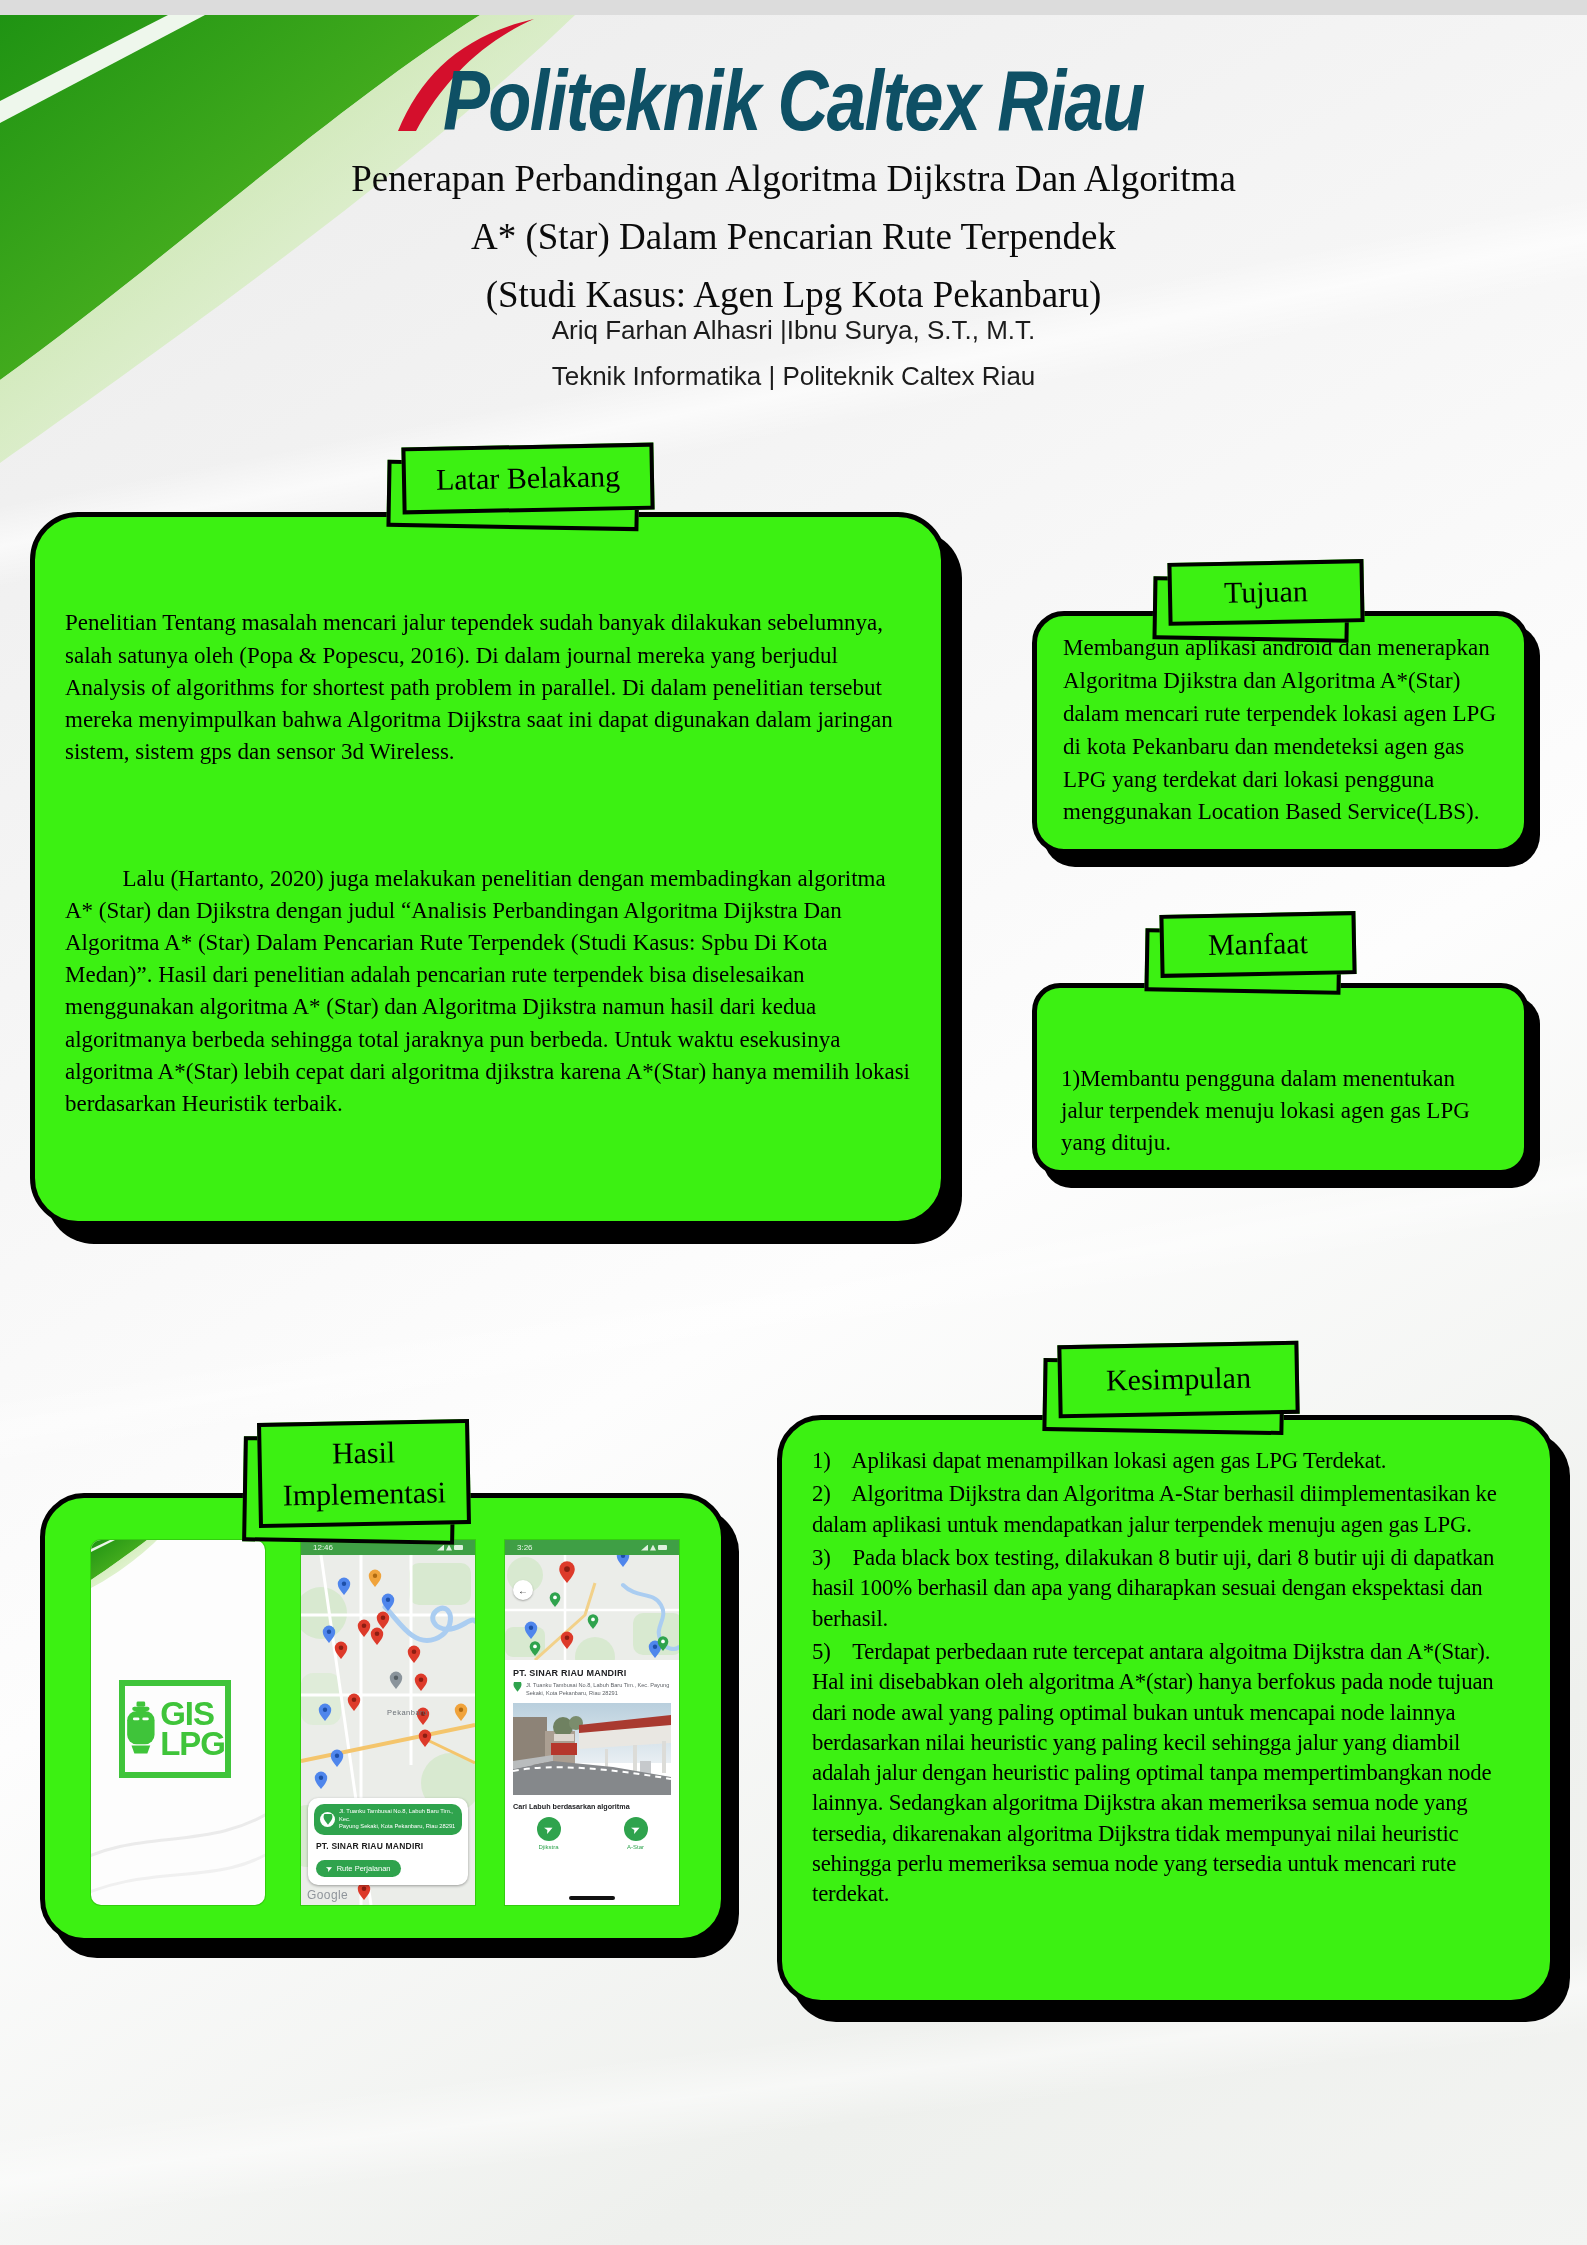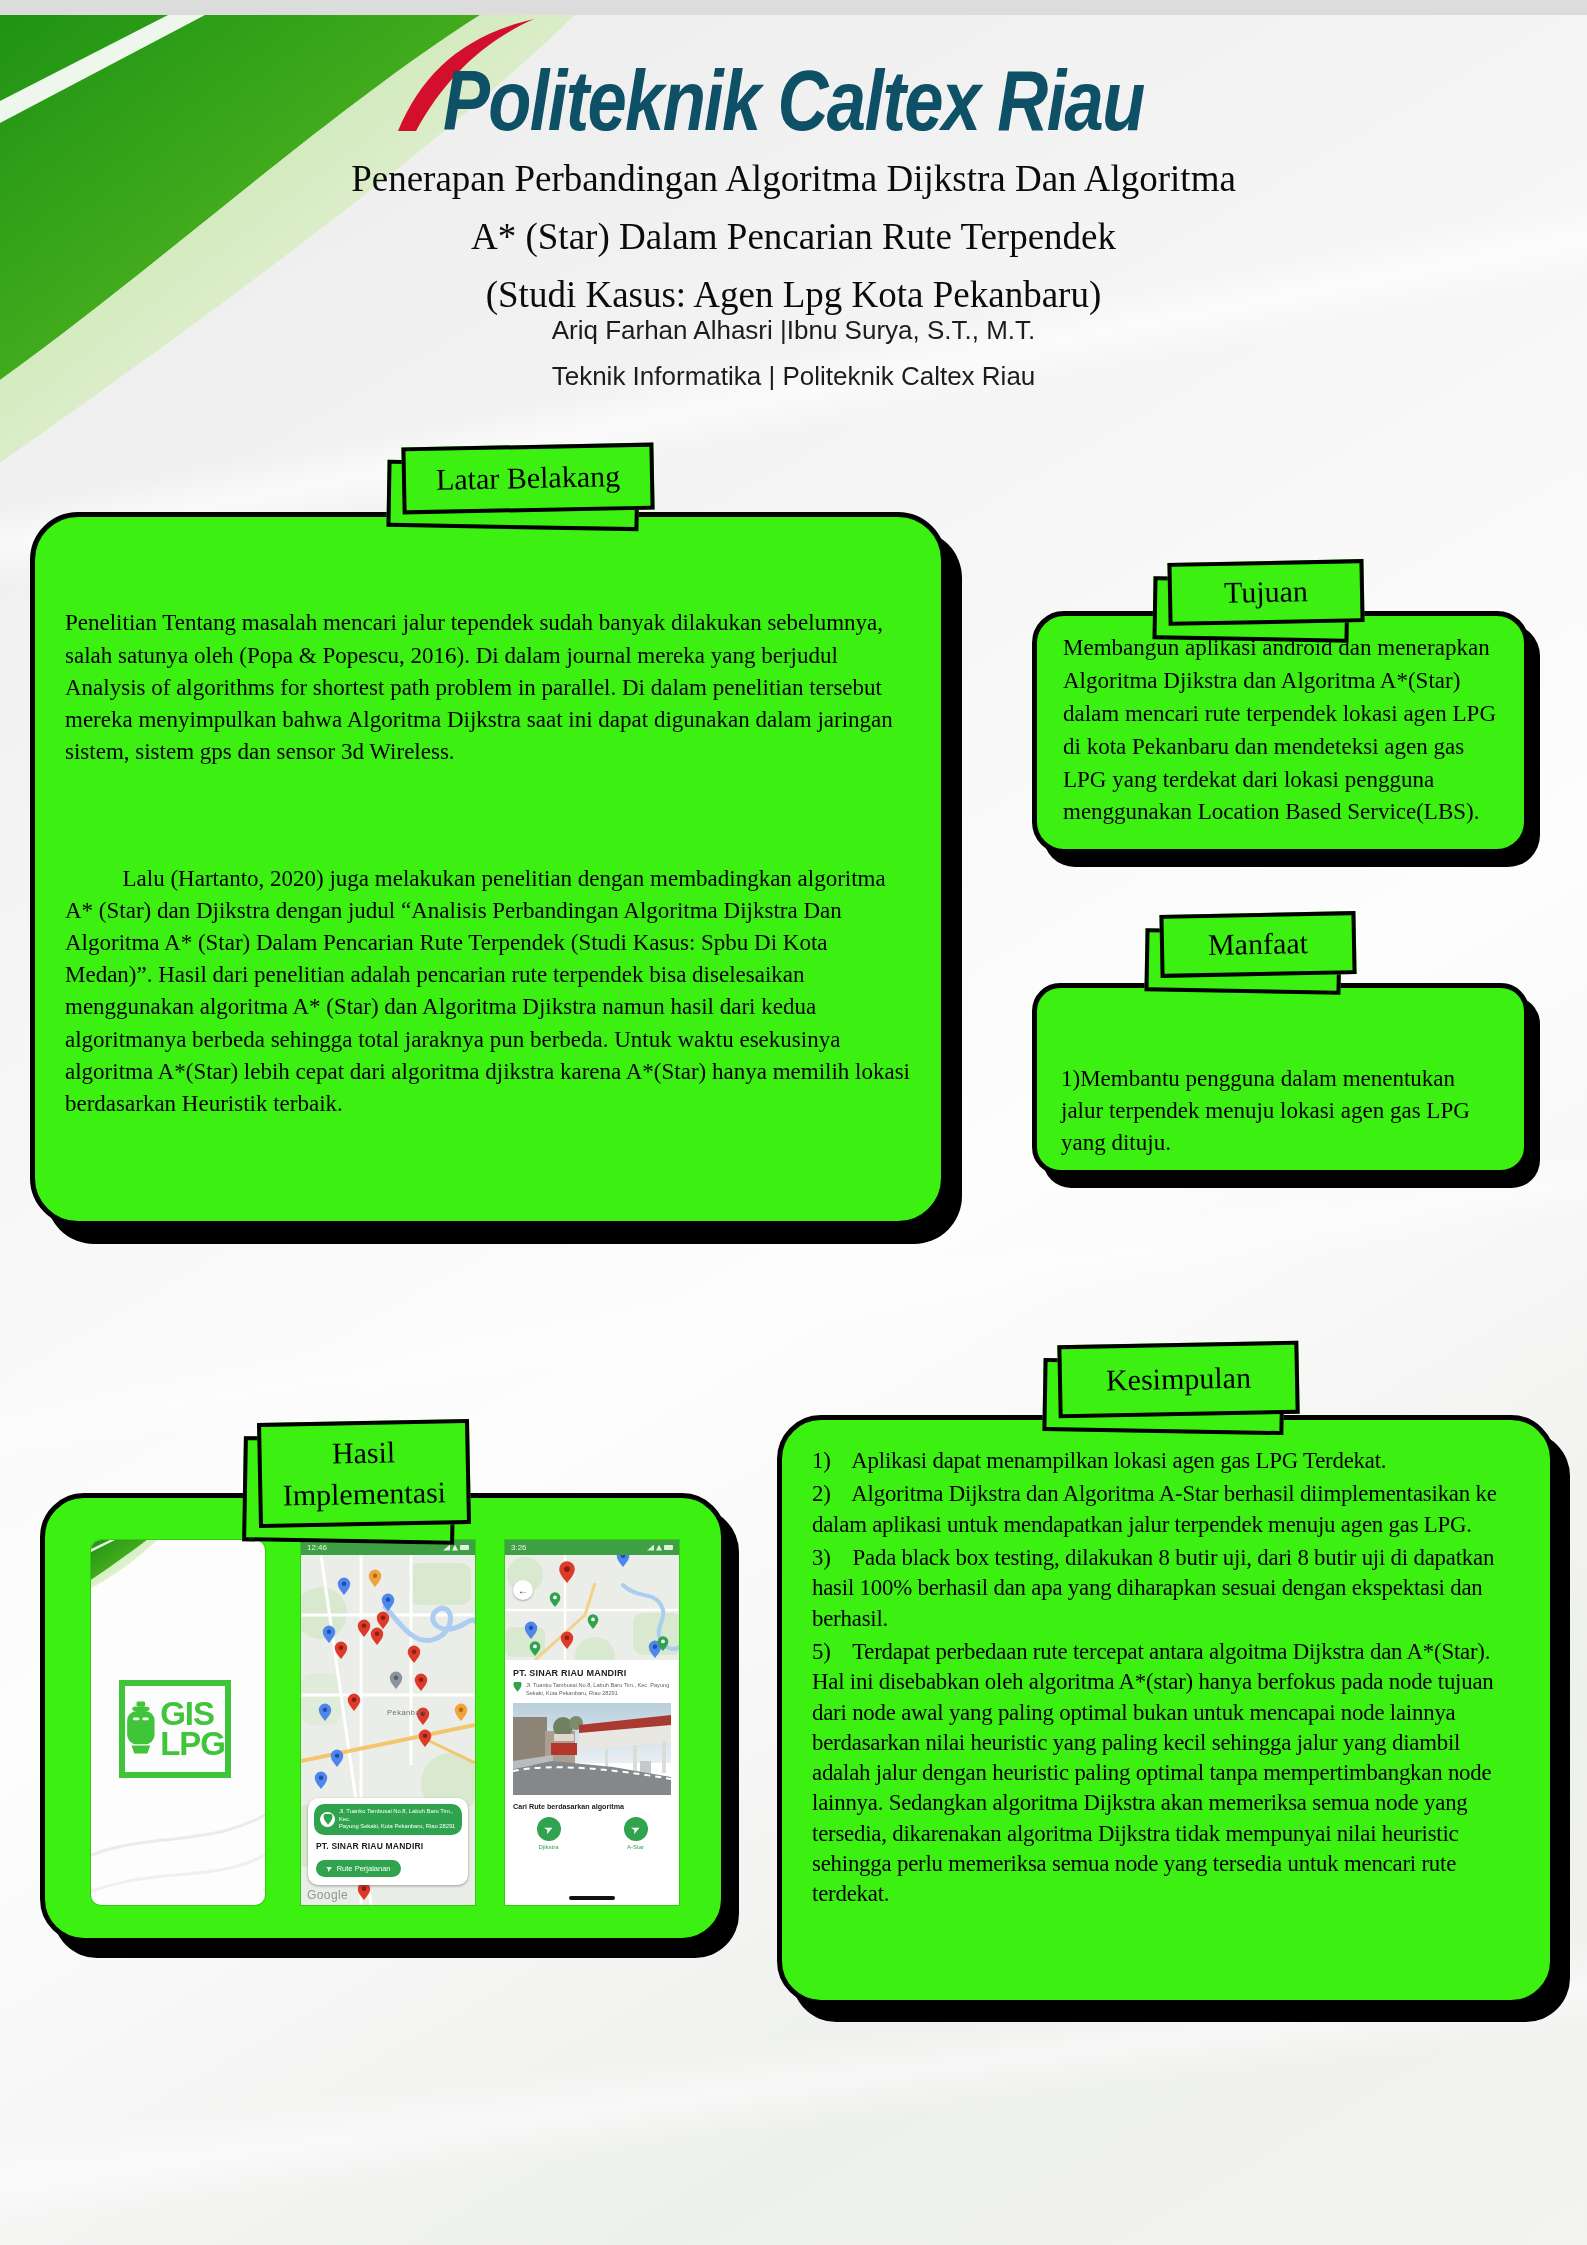--- a/index.html
+++ b/index.html
@@ -47,21 +47,21 @@
   .panel-tujuan .panel-pad{padding:16px 24px 0 26px; border-radius:28px;}
   .panel-manfaat .panel-pad{padding:12px 30px 0 24px; border-radius:24px;}
   .panel-kesimpulan .panel-pad{padding:26px 28px 0 30px; border-radius:40px;}
   .body-text{font-size:23px; line-height:1.4; white-space:pre-wrap;}
   .body-text p{margin:0 0 30px 0; white-space:pre-wrap;}
   .k-item{font-size:22.8px; line-height:1.33; letter-spacing:-0.2px; white-space:pre-wrap; margin-bottom:3px;}
 
   
   .phone{position:absolute; top:42px; width:174px; height:365px; background:#fdfdfd; box-shadow:0 0 0 1px rgba(0,0,0,.15); overflow:hidden;}
   .phone1{left:46px;border-radius:10px;} .phone2{left:256px;} .phone3{left:460px;}
-  .statusbar{position:absolute; left:0; top:0; right:0; height:15px; background:#3f9f45; display:flex; align-items:center; justify-content:space-between; padding:0 6px; box-sizing:border-box;}
+  .statusbar{position:absolute; left:0; top:0; right:0; height:15px; background:#3f9f45; display:flex; align-items:center; justify-content:space-between; padding:0 12px; box-sizing:border-box;}
   .statusbar .time{font-family:"Liberation Sans",sans-serif; font-size:8px; color:#eaf6ea;}
   .sicons{display:flex; gap:2px; align-items:center;}
   .sicon{background:#dff0df;}
   .sic-signal{width:7px; height:6px; clip-path:polygon(0 100%,100% 0,100% 100%);}
   .sic-wifi{width:6px; height:6px; border-radius:50% 50% 0 0; clip-path:polygon(0 100%,50% 0,100% 100%);}
   .sic-batt{width:9px; height:5px; border-radius:1px;}
   .mapbox{position:absolute; left:0; right:0;}
 
   
   .gis-logo{position:absolute; left:28px; top:140px; width:112px; height:98px; border:6px solid #3fc43a; display:flex; align-items:center; box-sizing:border-box;}
@@ -490,21 +490,21 @@
           <polygon points="66,22 158,12 158,26 66,34" fill="#a93a30"></polygon>
           <polygon points="66,30 158,22 158,40 66,46" fill="#e9e7e2"></polygon>
           <rect x="149" y="38" width="4" height="32" fill="#dcdcd8"></rect>
           <rect x="120" y="42" width="4" height="28" fill="#dcdcd8"></rect>
           <rect x="92" y="46" width="3" height="24" fill="#dcdcd8"></rect>
           <rect x="127" y="58" width="11" height="15" fill="#c6c9cc"></rect>
           <polygon points="0,66 0,58 40,52 40,58" fill="#b9bcbd"></polygon>
           <polygon points="0,92 0,66 40,58 100,64 158,74 158,92" fill="#85888b"></polygon>
           <path d="M0 68 C40 60 100 66 158 76" stroke="#ffffff" stroke-width="2" stroke-dasharray="6 5" fill="none"></path>
         </svg>
-        <div class="route-label">Cari Rute berdasarkan algoritma</div>
+        <div class="route-label">Cari Labuh berdasarkan algoritma</div>
         <div class="algo-row">
           <div class="algo">
             <div class="algo-circle">
                 <span>➤</span>
               </div>
             <div class="algo-lbl">Djikstra</div>
           </div>
           <div class="algo">
             <div class="algo-circle">
                 <span>➤</span>

